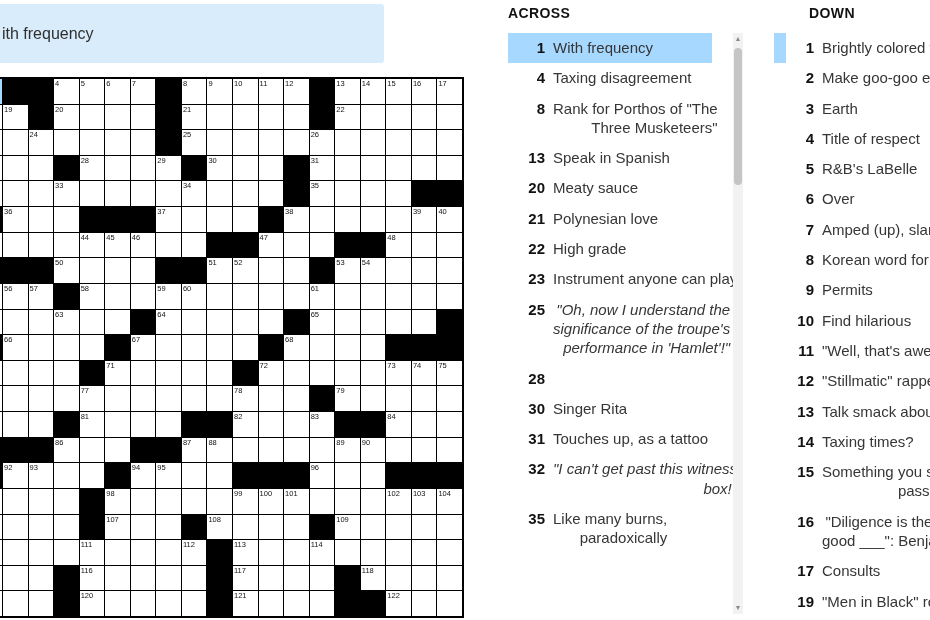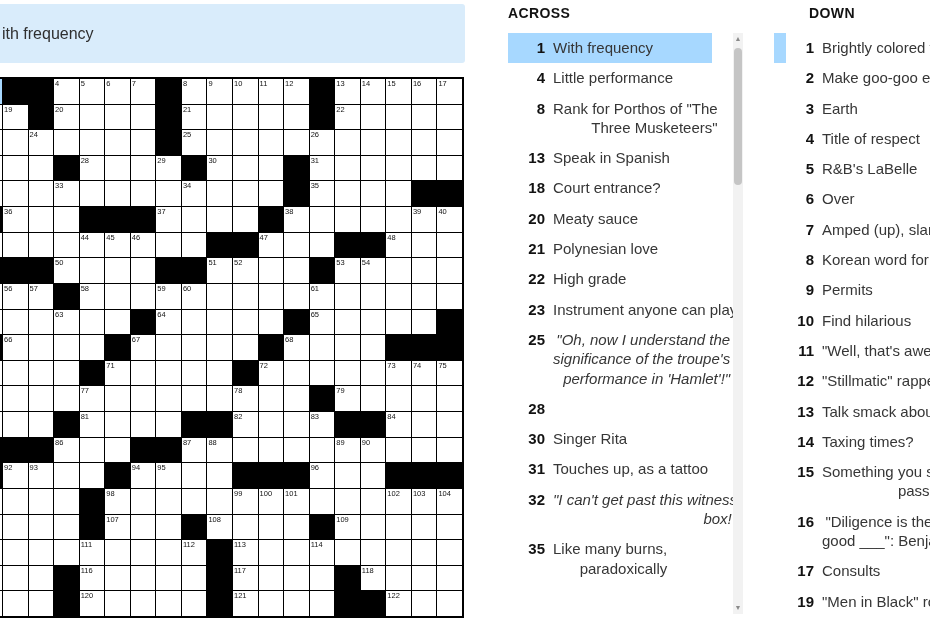--- a/index.html
+++ b/index.html
@@ -2,21 +2,21 @@
 <html><head>
 <meta charset="utf-8">
 <style>
   html,body{margin:0;padding:0;}
   body{
     width:930px;height:620px;position:relative;overflow:hidden;
     background:#ffffff;font-family:"Liberation Sans", sans-serif;
   }
   
   .clue-banner{
-    position:absolute;left:0;top:4px;width:465px;height:59px;
+    position:absolute;left:0;top:4px;width:384px;height:59px;
     background:#d9ecfb;border-radius:0 3px 3px 0;
     display:flex;align-items:center;
   }
   .clue-banner span{
     font-size:16px;color:#2f2f2f;padding-left:2px;white-space:nowrap;overflow:hidden;
   }
   
   .grid-wrap{
     position:absolute;left:0;top:77px;width:464px;height:541px;
     border-top:2px solid #000;border-right:2px solid #000;border-bottom:2px solid #000;
@@ -685,40 +685,34 @@
 <div class="clue-list" id="across-list">
     <div class="clue selected">
       <div class="clue-num">1</div>
       <div class="clue-text">
         <div>With frequency</div>
       </div>
     </div>
     <div class="clue">
       <div class="clue-num">4</div>
       <div class="clue-text">
-        <div>Little performance</div>
+        <div>Taxing disagreement</div>
       </div>
     </div>
     <div class="clue">
       <div class="clue-num">8</div>
       <div class="clue-text">
         <div>Rank for Porthos of "The</div>
         <div>Three Musketeers"</div>
       </div>
     </div>
     <div class="clue">
       <div class="clue-num">13</div>
       <div class="clue-text">
         <div>Speak in Spanish</div>
-      </div>
-    </div>
-    <div class="clue">
-      <div class="clue-num">18</div>
-      <div class="clue-text">
-        <div>Court entrance?</div>
       </div>
     </div>
     <div class="clue">
       <div class="clue-num">20</div>
       <div class="clue-text">
         <div>Meaty sauce</div>
       </div>
     </div>
     <div class="clue">
       <div class="clue-num">21</div>

